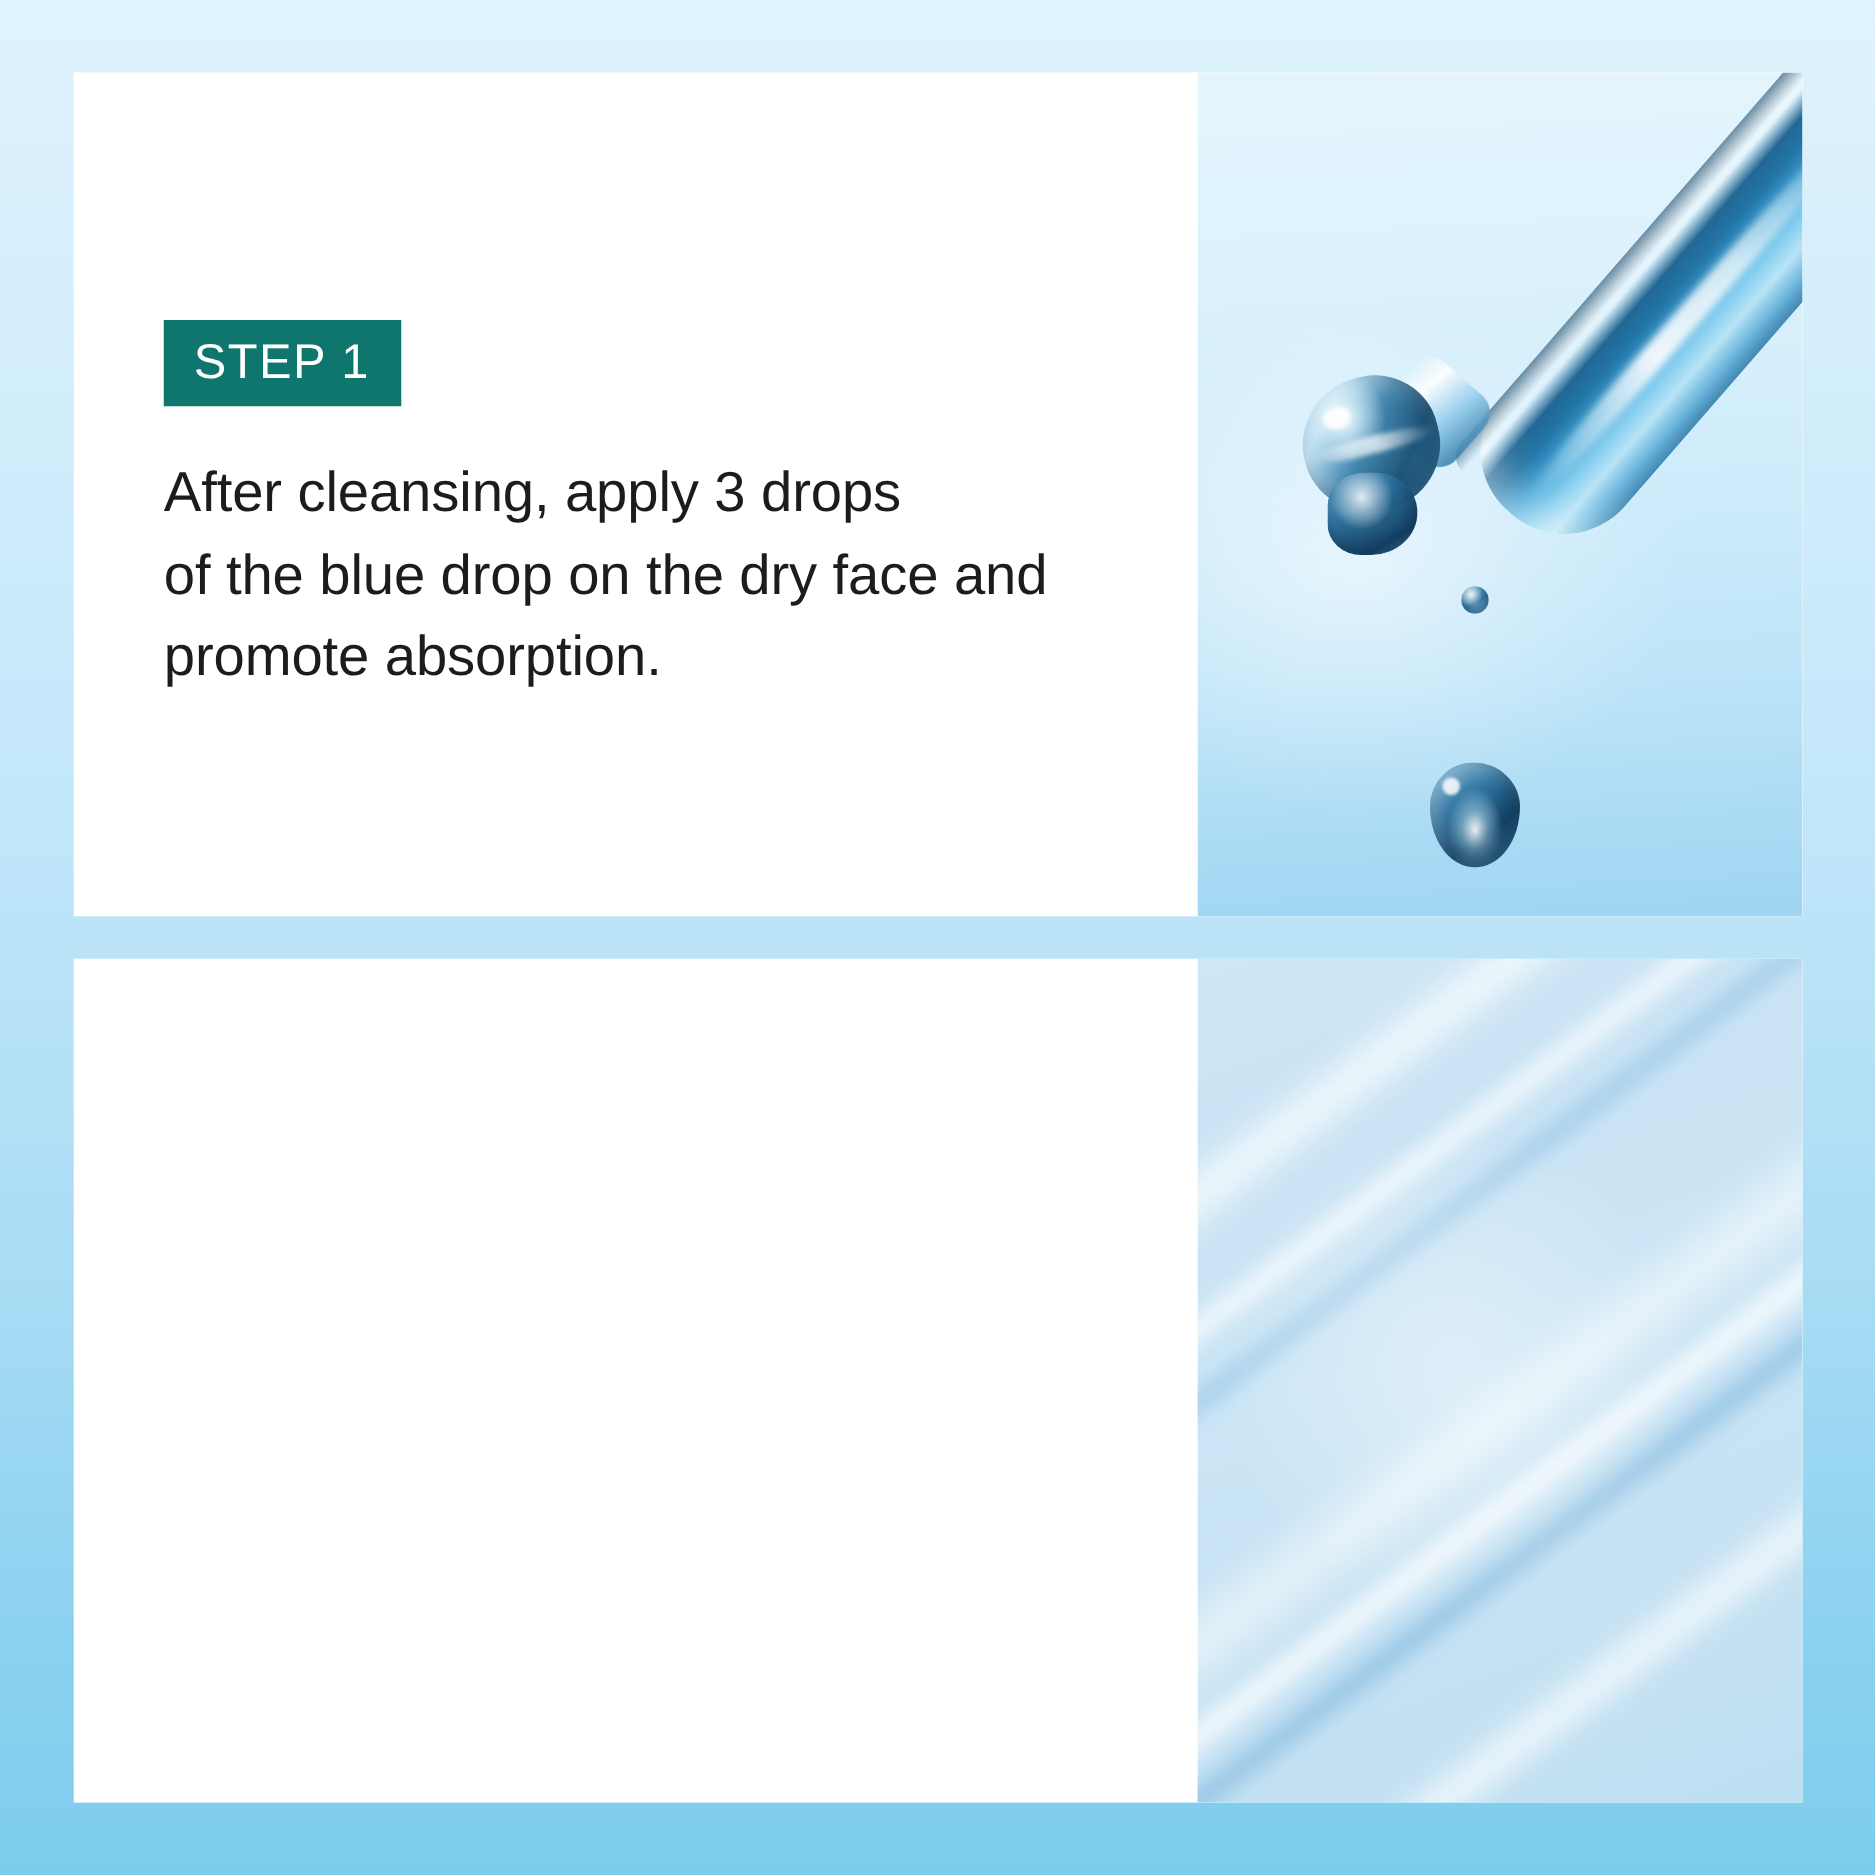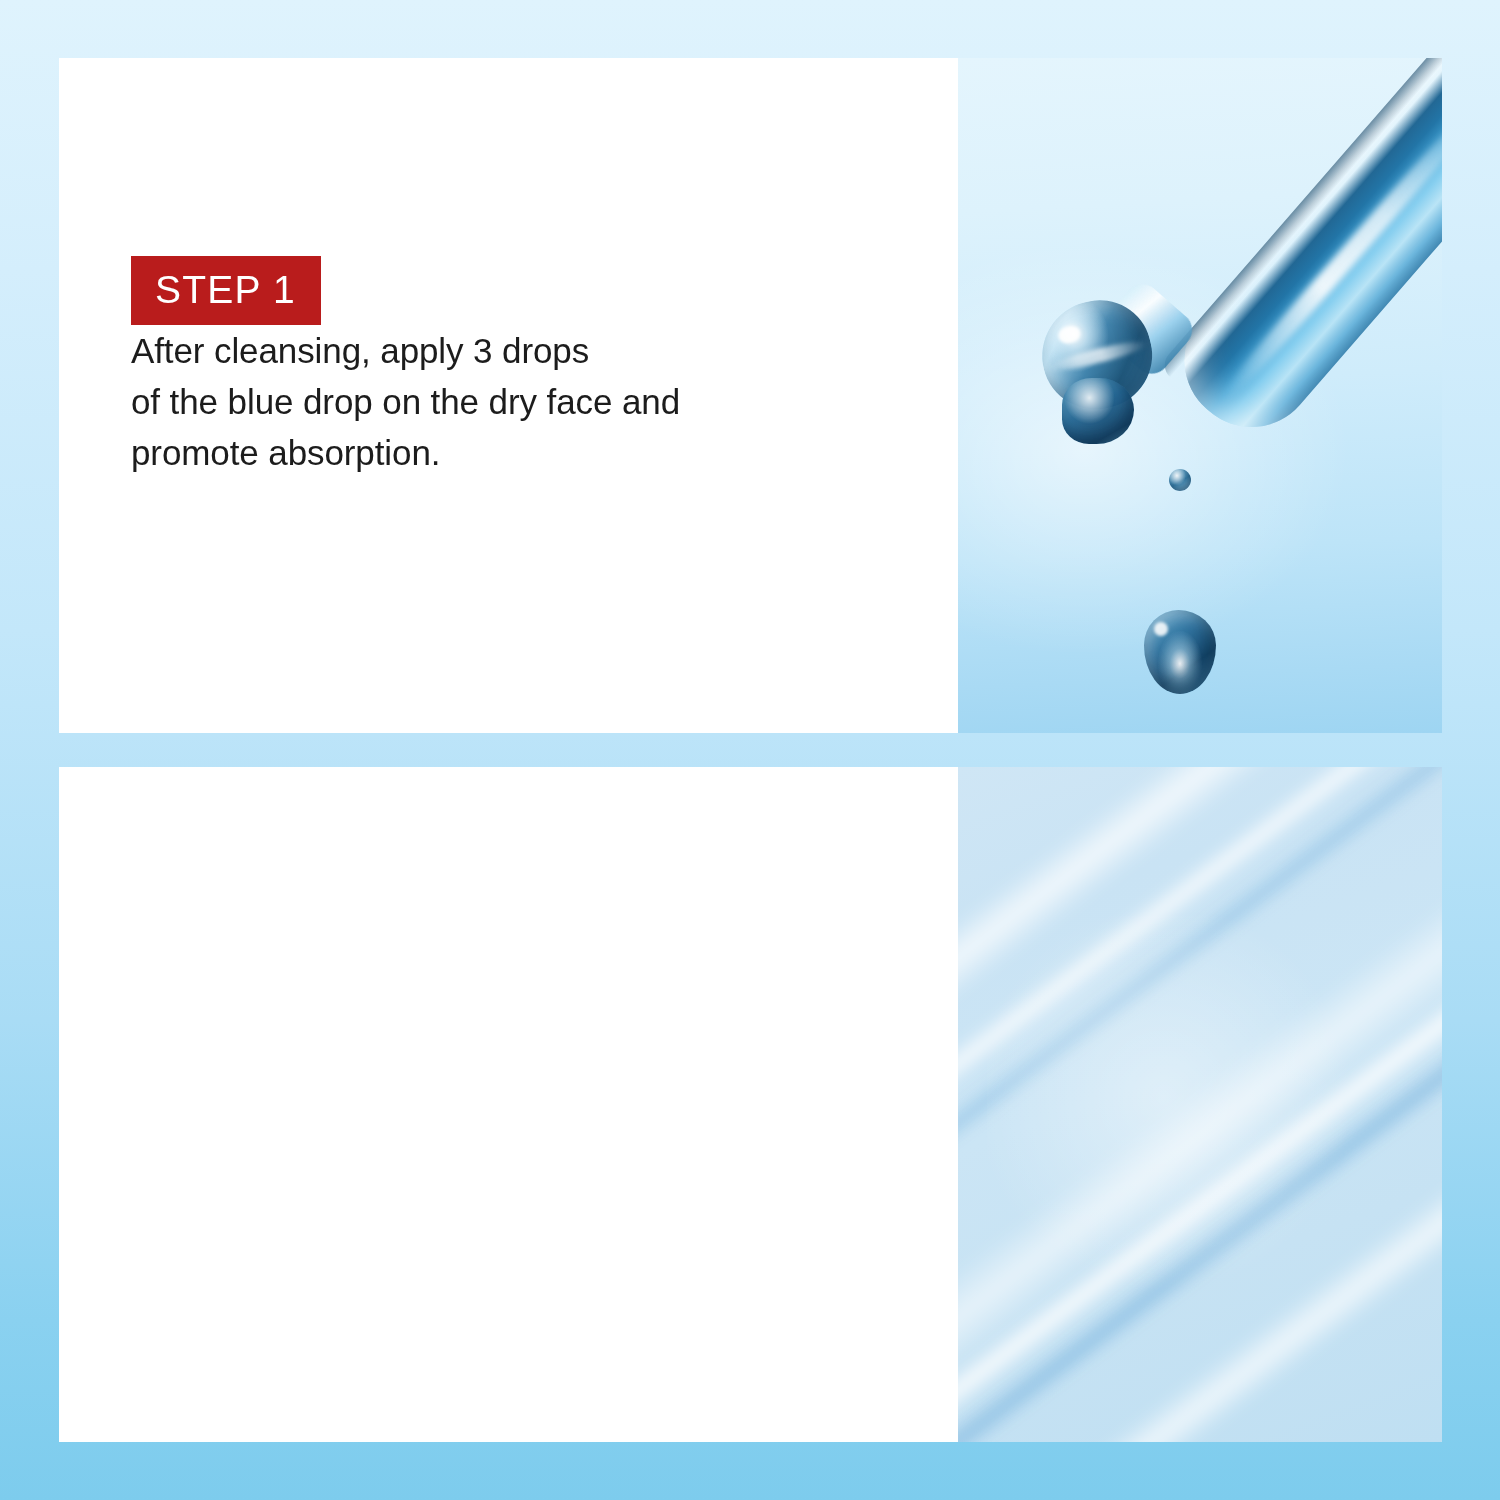--- a/index.html
+++ b/index.html
@@ -51,32 +51,33 @@
   }
   .text-inner {
     position: absolute;
     left: 72px;
     right: 20px;
   }
   #step1-text-inner { top: 198px; }
 
   .step-badge {
     display: inline-block;
-    background: #b91c1c;
+    background: #0f766e;
     color: #ffffff;
     font-size: 39px;
     letter-spacing: 1.2px;
     padding: 14px 25px 16px 24px;
     line-height: 1;
     white-space: nowrap;
   }
 
   .step-body {
+    margin-top: 36px;
     color: #1c1c1c;
-    font-size: 35px;
+    font-size: 45px;
     line-height: 1.46;
     letter-spacing: -0.1px;
     white-space: pre-line;
   }
 
   
   .image-side {
     flex: 1 1 auto;
     position: relative;
     overflow: hidden;

